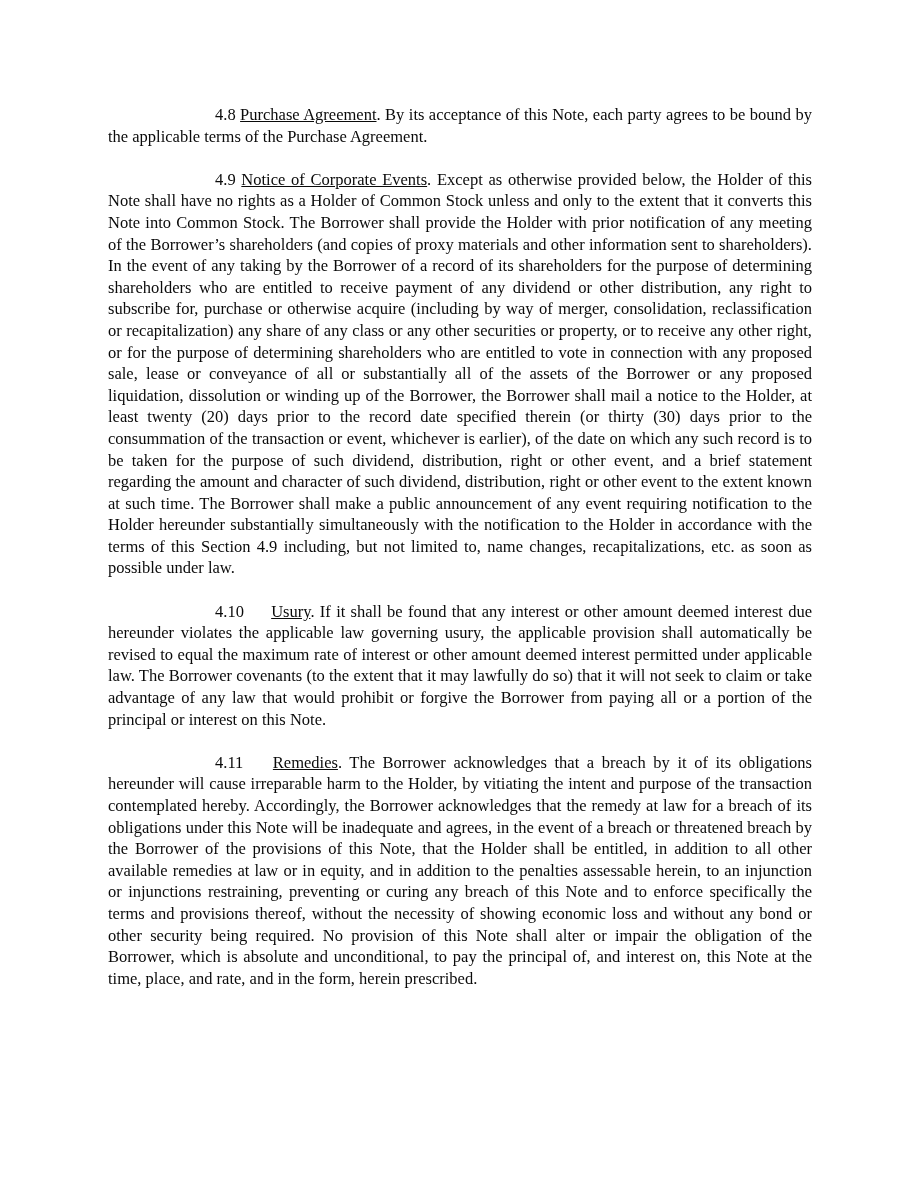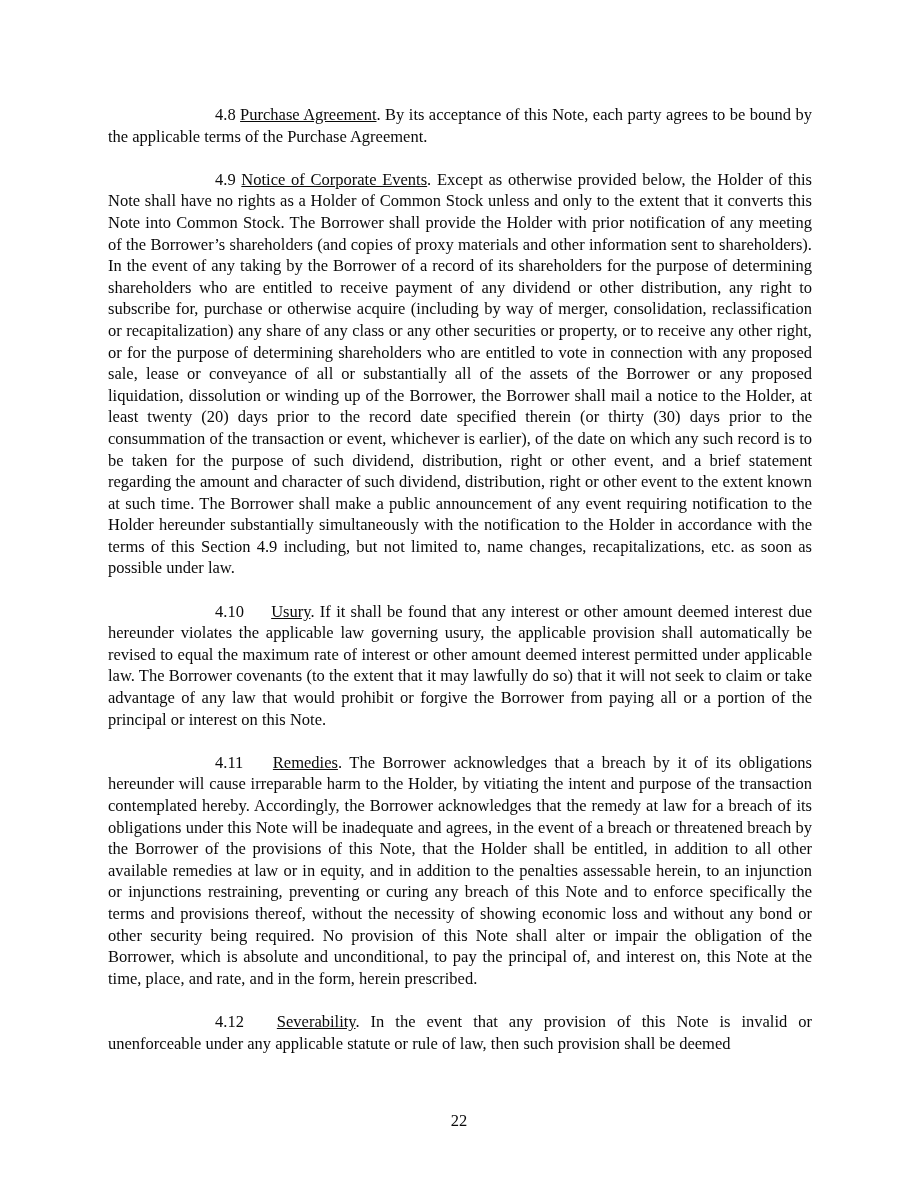--- a/index.html
+++ b/index.html
@@ -49,18 +49,16 @@
   <div class="content">
 
     <p class="para"><span class="sec-num">4.8</span> <span class="sec-title">Purchase Agreement</span><span class="sec-sep">.</span> <span class="sec-body">By its acceptance of this Note, each party agrees to be bound by the applicable terms of the Purchase Agreement.</span></p>
 
     <p class="para"><span class="sec-num">4.9</span> <span class="sec-title">Notice of Corporate Events</span><span class="sec-sep">.</span> <span class="sec-body">Except as otherwise provided below, the Holder of this Note shall have no rights as a Holder of Common Stock unless and only to the extent that it converts this Note into Common Stock. The Borrower shall provide the Holder with prior notification of any meeting of the Borrower’s shareholders (and copies of proxy materials and other information sent to shareholders).  In the event of any taking by the Borrower of a record of its shareholders for the purpose of determining shareholders who are entitled to receive payment of any dividend or other distribution, any right to subscribe for, purchase or otherwise acquire (including by way of merger, consolidation, reclassification or recapitalization) any share of any class or any other securities or property, or to receive any other right, or for the purpose of determining shareholders who are entitled to vote in connection with any proposed sale, lease or conveyance of all or substantially all of the assets of the Borrower or any proposed liquidation, dissolution or winding up of the Borrower, the Borrower shall mail a notice to the Holder, at least twenty (20) days prior to the record date specified therein (or thirty (30) days prior to the consummation of the transaction or event, whichever is earlier), of the date on which any such record is to be taken for the purpose of such dividend, distribution, right or other event, and a brief statement regarding the amount and character of such dividend, distribution, right or other event to the extent known at such time.  The Borrower shall make a public announcement of any event requiring notification to the Holder hereunder substantially simultaneously with the notification to the Holder in accordance with the terms of this Section 4.9 including, but not limited to, name changes, recapitalizations, etc. as soon as possible under law.</span></p>
 
     <p class="para"><span class="sec-num wide">4.10</span> <span class="sec-title">Usury</span><span class="sec-sep">.</span> <span class="sec-body">If it shall be found that any interest or other amount deemed interest due hereunder violates the applicable law governing usury, the applicable provision shall automatically be revised to equal the maximum rate of interest or other amount deemed interest permitted under applicable law. The Borrower covenants (to the extent that it may lawfully do so) that it will not seek to claim or take advantage of any law that would prohibit or forgive the Borrower from paying all or a portion of the principal or interest on this Note.</span></p>
 
     <p class="para"><span class="sec-num wide">4.11</span> <span class="sec-title">Remedies</span><span class="sec-sep">.</span> <span class="sec-body">The Borrower acknowledges that a breach by it of its obligations hereunder will cause irreparable harm to the Holder, by vitiating the intent and purpose of the transaction contemplated hereby.  Accordingly, the Borrower acknowledges that the remedy at law for a breach of its obligations under this Note will be inadequate and agrees, in the event of a breach or threatened breach by the Borrower of the provisions of this Note, that the Holder shall be entitled, in addition to all other available remedies at law or in equity, and in addition to the penalties assessable herein, to an injunction or injunctions restraining, preventing or curing any breach of this Note and to enforce specifically the terms and provisions thereof, without the necessity of showing economic loss and without any bond or other security being required.  No provision of this Note shall alter or impair the obligation of the Borrower, which is absolute and unconditional, to pay the principal of, and interest on, this Note at the time, place, and rate, and in the form, herein prescribed.</span></p>
 
-    <p class="para"><span class="sec-num wide">4.12</span> <span class="sec-title">Severability</span><span class="sec-sep">.</span> <span class="sec-body">In the event that any provision of this Note is invalid or unenforceable under any applicable statute or rule of law, then such provision shall be deemed</span></p>
 
   </div>
 
-  <div class="footer">22</div>
 </div>
 
 </body></html>

